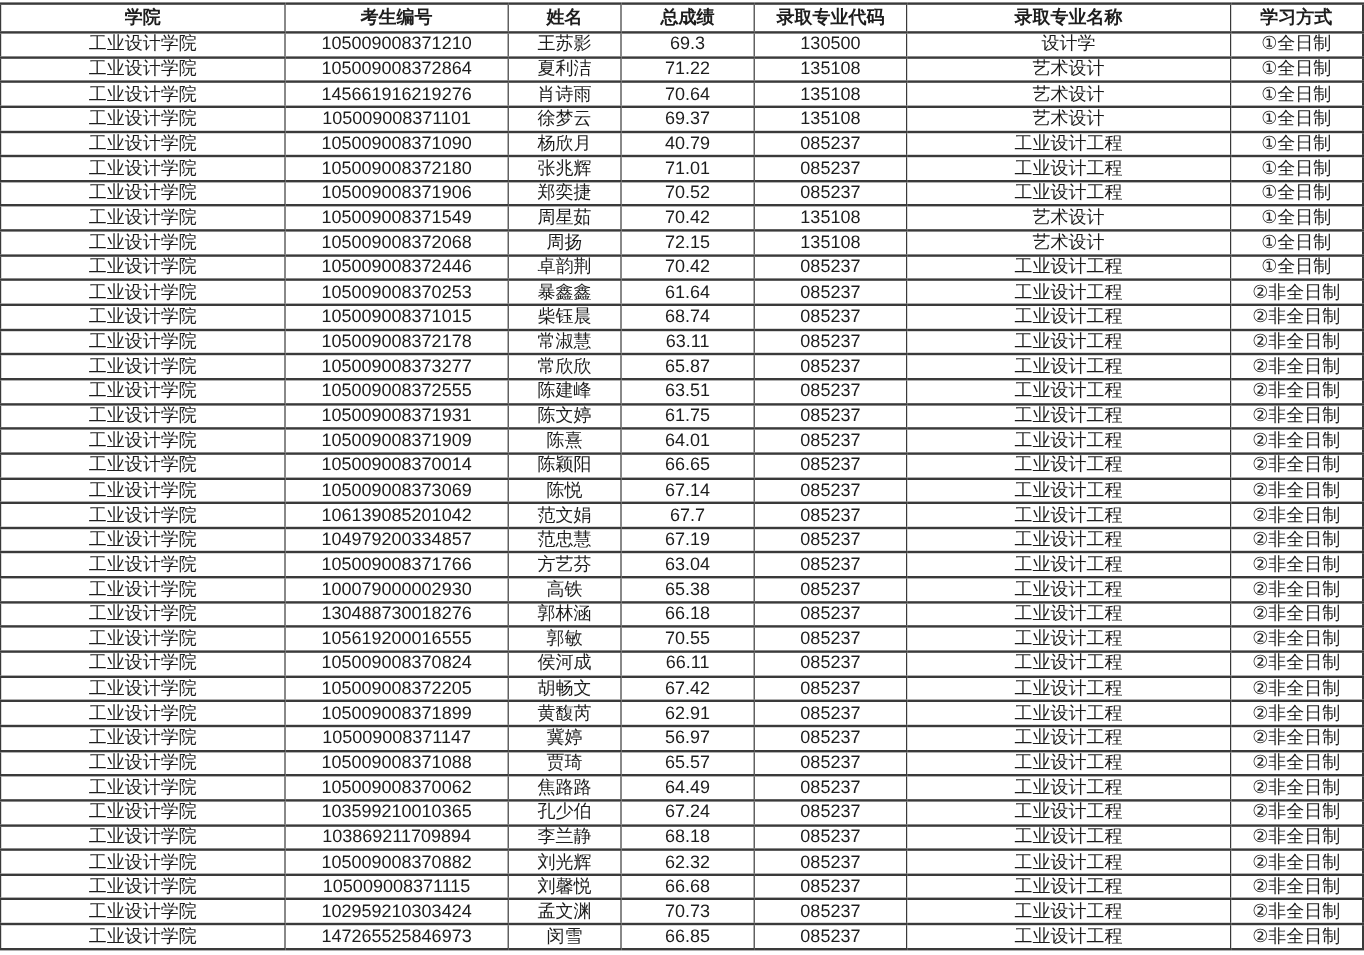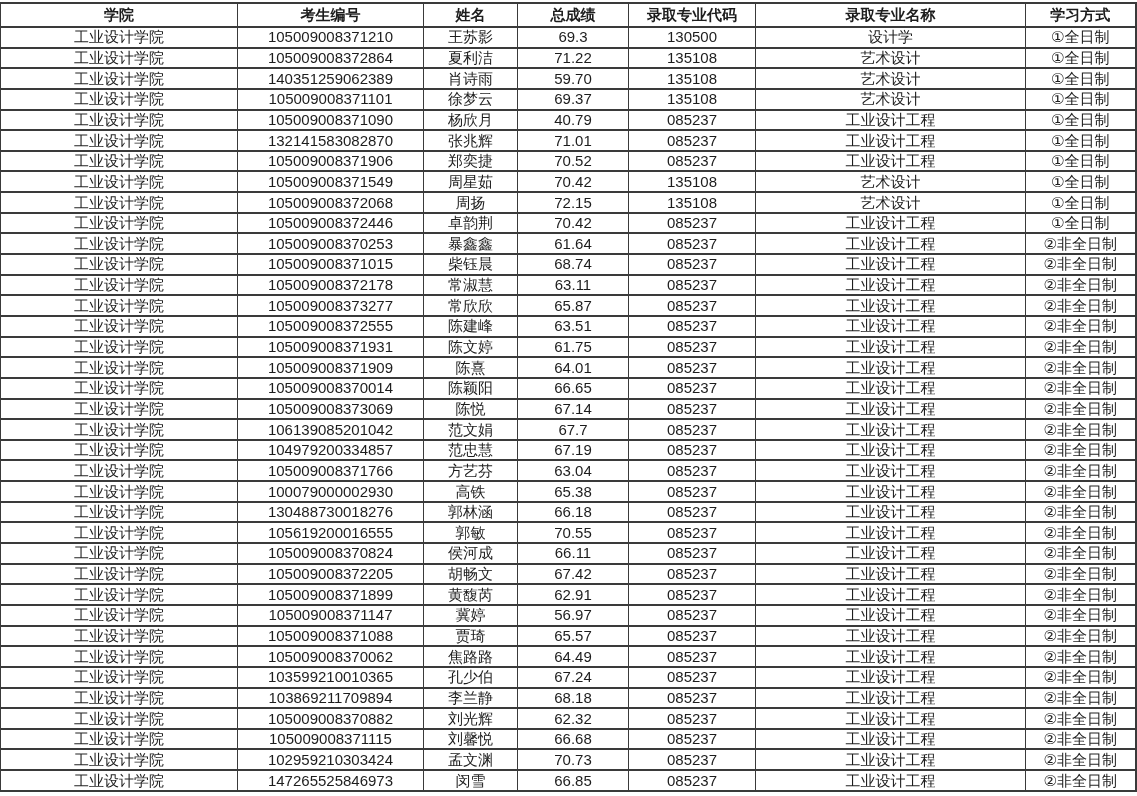--- a/index.html
+++ b/index.html
@@ -89,23 +89,23 @@
           <td>工业设计学院</td>
           <td>105009008372864</td>
           <td>夏利洁</td>
           <td>71.22</td>
           <td>135108</td>
           <td>艺术设计</td>
           <td>①全日制</td>
         </tr>
         <tr>
           <td>工业设计学院</td>
-          <td>140351259062389</td>
+          <td>145661916219276</td>
           <td>肖诗雨</td>
-          <td>59.70</td>
+          <td>70.64</td>
           <td>135108</td>
           <td>艺术设计</td>
           <td>①全日制</td>
         </tr>
         <tr>
           <td>工业设计学院</td>
           <td>105009008371101</td>
           <td>徐梦云</td>
           <td>69.37</td>
           <td>135108</td>
@@ -116,21 +116,21 @@
           <td>工业设计学院</td>
           <td>105009008371090</td>
           <td>杨欣月</td>
           <td>40.79</td>
           <td>085237</td>
           <td>工业设计工程</td>
           <td>①全日制</td>
         </tr>
         <tr>
           <td>工业设计学院</td>
-          <td>132141583082870</td>
+          <td>105009008372180</td>
           <td>张兆辉</td>
           <td>71.01</td>
           <td>085237</td>
           <td>工业设计工程</td>
           <td>①全日制</td>
         </tr>
         <tr>
           <td>工业设计学院</td>
           <td>105009008371906</td>
           <td>郑奕捷</td>

